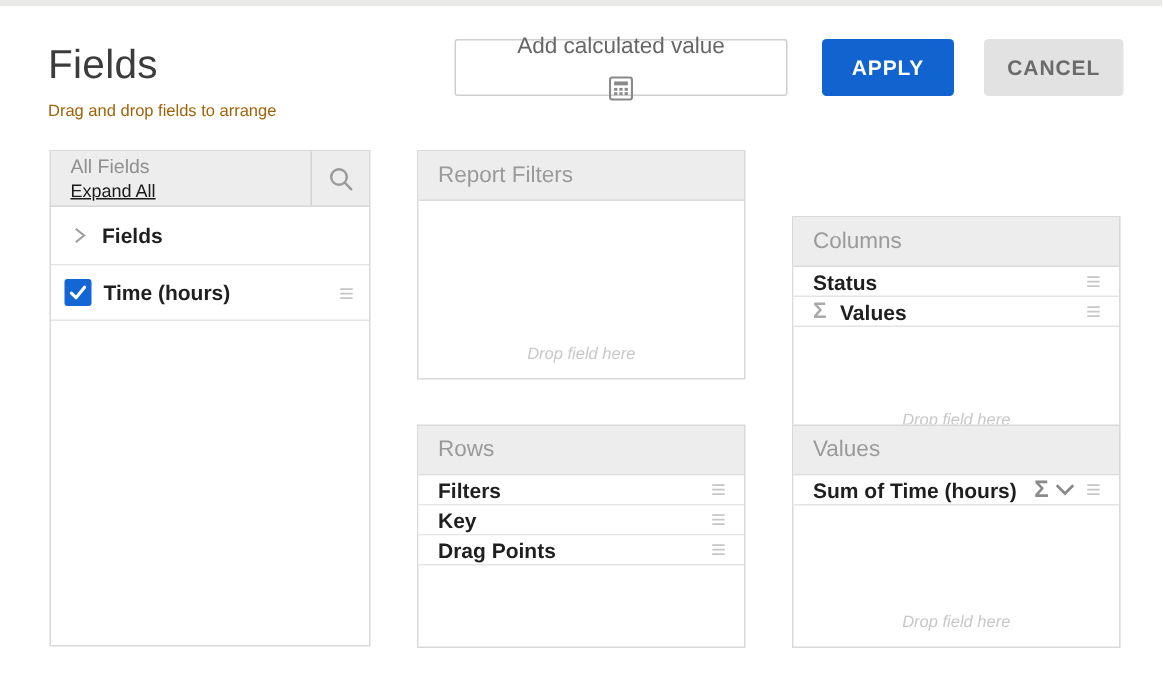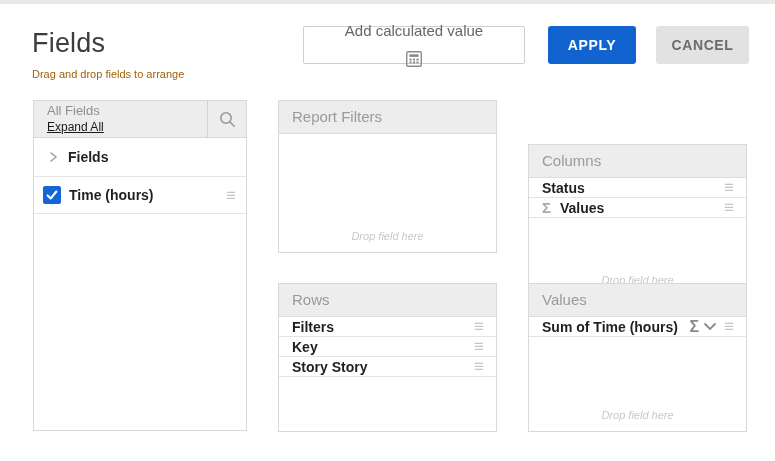--- a/index.html
+++ b/index.html
@@ -130,21 +130,21 @@
     <div class="panel-header">Rows</div>
     <div class="zone-row">
       <span class="row-label">Filters</span>
       <span class="handle">≡</span>
     </div>
     <div class="zone-row">
       <span class="row-label">Key</span>
       <span class="handle">≡</span>
     </div>
     <div class="zone-row">
-      <span class="row-label">Story Story</span>
+      <span class="row-label">Drag Points</span>
       <span class="handle">≡</span>
     </div>
   </div>
 
   <div class="panel zone-vals">
     <div class="panel-header">Values</div>
     <div class="zone-row">
       <span class="row-label">Sum of Time (hours)</span>
       <span class="val-icons">
         <span class="sigma-dark">Σ</span>

